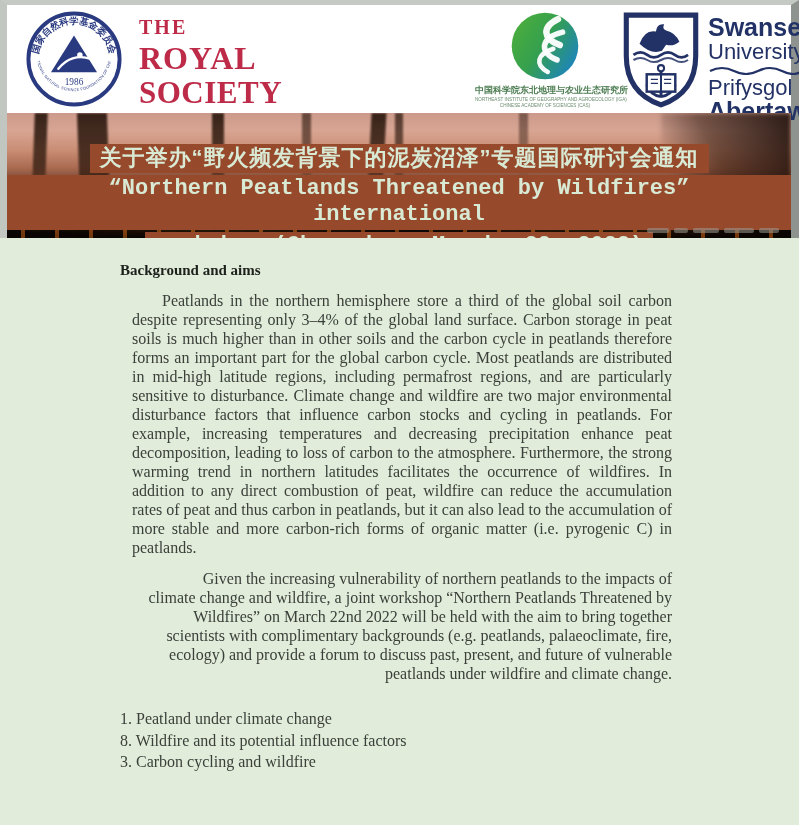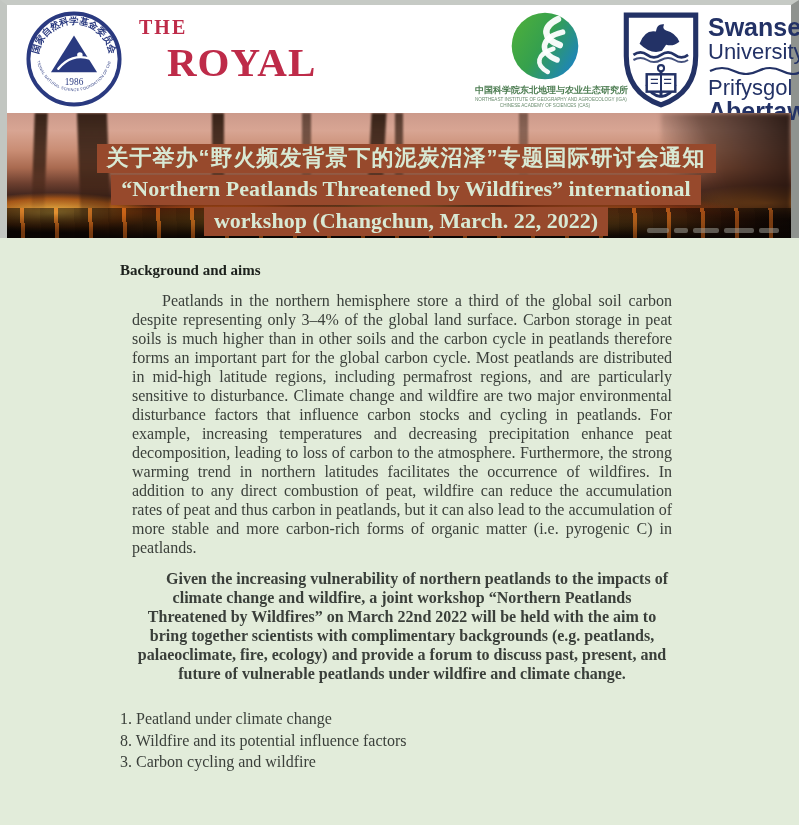--- a/index.html
+++ b/index.html
@@ -8,21 +8,21 @@
 
   
   .top-frame{border-top:5px solid #c6cac5;border-left:7px solid #c2c6c1;border-right:8px solid #8f938f;}
   .header{position:relative;height:108px;background:#ffffff;}
 
   
   .nsfc{position:absolute;left:18px;top:5px;width:98px;height:98px;}
   
   .rs{position:absolute;left:132px;top:12px;color:#be2b49;font-family:"Liberation Serif",serif;font-weight:bold;line-height:1;}
   .rs-the{font-size:20px;letter-spacing:2px;margin-bottom:5px;}
-  .rs-royal{font-size:41px;letter-spacing:1px;margin-bottom:3px;margin-left:28px;}
+  .rs-royal{font-size:32px;letter-spacing:1px;margin-bottom:3px;}
   .rs-society{font-size:31px;letter-spacing:0.5px;}
 
   
   .iga{position:absolute;left:468px;top:4px;width:140px;text-align:center;}
   .iga svg{display:block;margin:0 auto;}
   .iga-cn{font-family:"Liberation Sans",sans-serif;font-size:9px;color:#4d7d52;white-space:nowrap;margin-top:1px;font-weight:bold;}
   .iga-en{font-family:"Liberation Sans",sans-serif;font-size:4.6px;color:#6a8c6e;white-space:nowrap;line-height:1.3;}
 
   
   .sw-shield{position:absolute;left:614px;top:6px;width:80px;height:98px;}
@@ -48,34 +48,34 @@
   .t4{left:295px;width:9px;height:80px;opacity:.7;}
   .t5{left:362px;width:15px;height:96px;transform:skewX(-3deg);}
   .t6{left:388px;width:8px;height:86px;opacity:.8;}
   .t7{left:512px;width:9px;height:70px;opacity:.55;}
   .canopy-right{position:absolute;right:0;top:0;width:130px;height:125px;filter:blur(2px);
     background:linear-gradient(245deg,rgba(25,13,8,.9),rgba(40,20,12,.55) 50%,rgba(0,0,0,0) 80%);}
   .ground{position:absolute;left:0;bottom:0;width:100%;height:30px;filter:blur(.6px);
     background:
       repeating-linear-gradient(88deg, rgba(0,0,0,.5) 0 14px, rgba(255,125,30,.4) 14px 18px, rgba(0,0,0,.45) 18px 34px),
       linear-gradient(0deg,#120a05,rgba(18,10,5,0));}
-  .banner-titles{position:absolute;left:7px;top:0;width:100%;padding-top:31px;text-align:center;}
+  .banner-titles{position:absolute;left:0;top:0;width:100%;padding-top:31px;text-align:center;}
   .banner-line{display:inline-block;background:#97492c;color:#d8e9d4;font-weight:bold;padding:1px 10px 3px;}
   .line-cn{font-family:"Liberation Sans",sans-serif;font-size:22px;letter-spacing:1px;}
-  .line-en{font-family:Liberation Serif, serif;font-size:22px;}
+  .line-en{font-family:Liberation Mono, monospace;font-size:22px;}
   .banner-row{margin-bottom:2px;line-height:1.15;}
   .credit{position:absolute;right:12px;bottom:5px;display:flex;gap:5px;opacity:.55;}
   .credit span{display:inline-block;height:5px;border-radius:2px;background:#9a9a92;filter:blur(.6px);}
 
   
   .content{padding:24px 115px 10px 120px;color:#3a3f3a;}
   .content h2{font-size:15px;margin:0 0 8px;color:#1c201c;}
   .content p{font-size:16px;line-height:19px;margin:12px;text-indent:30px;}
   .p1{text-align:justify;margin-bottom:0;}
-  .p2{text-align:center;font-weight:bold;}
+  .p2{text-align:right;}
   .topics{margin-top:25px;font-size:16px;line-height:21.5px;}
   .topics div{margin:0;}
 </style>
 </head>
 <body>
 
 <div class="page">
 
   <div class="top-frame">
 
@@ -95,20 +95,21 @@
         <path d="M34,60 C 42,50 54,45 67,50" stroke="#ffffff" stroke-width="2.4" fill="none" stroke-linecap="round"></path>
         <text x="50" y="76.5" font-size="9.5" fill="#2a3a80" text-anchor="middle" font-family="Liberation Serif,serif">1986</text>
         <text font-size="4" fill="#2a3a80" letter-spacing="0.25" font-family="Liberation Sans,sans-serif">
           <textPath href="#nsfcBot" startOffset="50%" text-anchor="middle">NATIONAL NATURAL SCIENCE FOUNDATION OF CHINA</textPath>
         </text>
       </svg>
 
       <div class="rs">
         <div class="rs-the">THE</div>
         <div class="rs-royal">ROYAL</div>
+        <div class="rs-society">SOCIETY</div>
       </div>
 
       <div class="iga">
         <svg width="74" height="74" viewBox="0 0 80 80">
           <defs>
             <linearGradient id="igaG" x1="0" y1="0.2" x2="1" y2="0.8">
               <stop offset="0" stop-color="#4cae3c"></stop>
               <stop offset="0.45" stop-color="#35a04e"></stop>
               <stop offset="1" stop-color="#1b82c4"></stop>
             </linearGradient>

